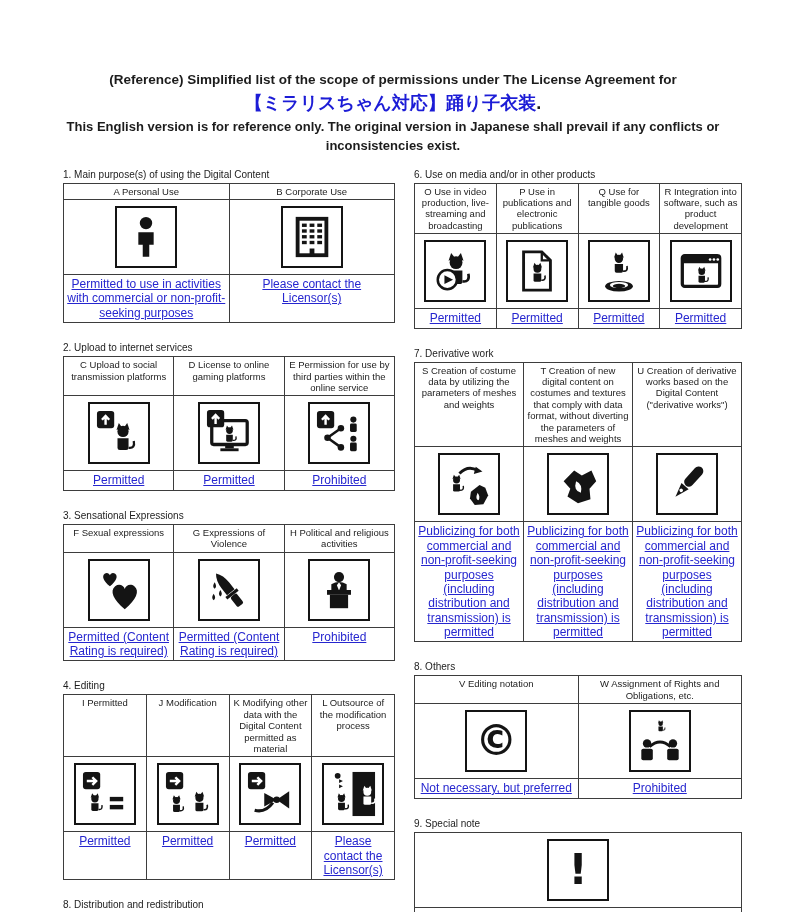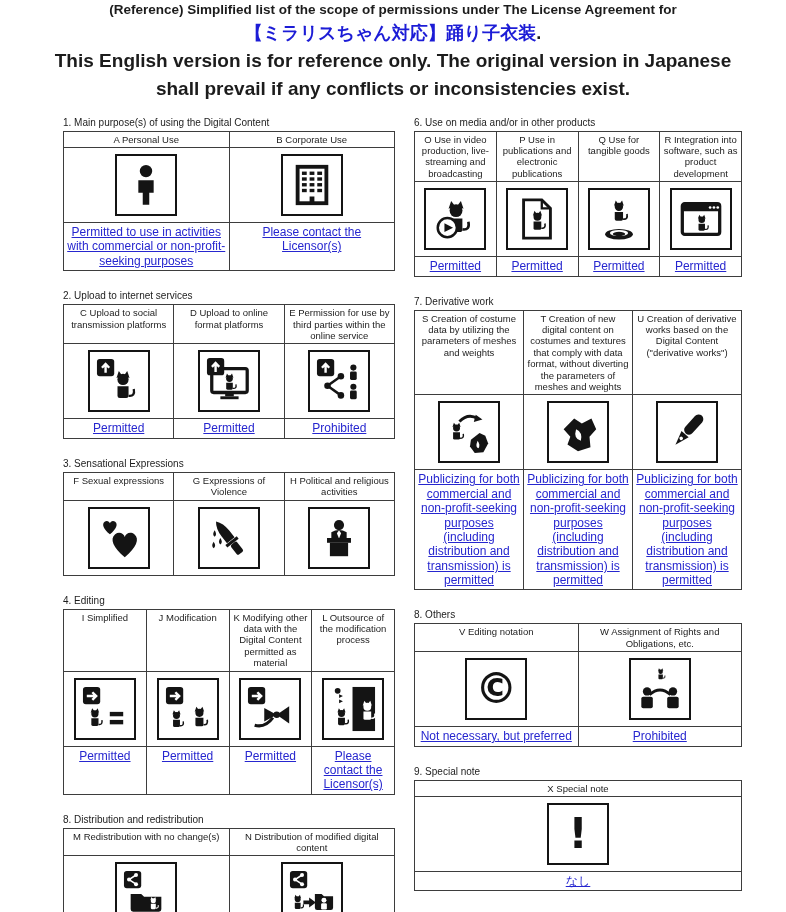--- a/index.html
+++ b/index.html
@@ -1,24 +1,24 @@
 <!DOCTYPE html>
 <html><head>
 <meta charset="utf-8">
 <style>
   html,body{margin:0;padding:0;}
   body{
     width:786px;height:912px;overflow:hidden;background:#ffffff;
     font-family:"Liberation Sans","DejaVu Sans",sans-serif;color:#1c1c1c;
   }
-  .title-block{width:680px;margin:0 auto;text-align:center;font-weight:bold;}
+  .title-block{width:680px;margin:0 auto;padding-top:70px;text-align:center;font-weight:bold;}
   .title-line1{font-size:13.5px;line-height:1.45;}
   .title-line2{font-size:18px;line-height:1.45;color:#1c1cd6;}
   .title-line2 .period{color:#1c1c1c;}
-  .title-line3{font-size:19px;line-height:1.5;margin-top:1px;}
+  .title-line3{font-size:13px;line-height:1.5;margin-top:1px;}
   .cols{display:flex;gap:19px;padding-left:63px;margin-top:13px;}
   .col-left{width:332px;flex:none;}
   .col-right{width:328px;flex:none;}
   .section{margin-bottom:19px;}
   .section-label{font-size:10px;margin-bottom:3px;}
   table.lic{width:100%;border-collapse:collapse;table-layout:fixed;}
   table.lic td{border:1.5px solid #3d3d3d;text-align:center;vertical-align:top;
     font-size:9.5px;line-height:1.2;padding:2px 3px;}
   table.lic td.icn{vertical-align:middle;padding:6px 2px;}
   table.lic td.st{color:#2626cf;text-decoration:underline;font-size:12px;cursor:pointer;}
@@ -85,21 +85,21 @@
     </tbody>
         </table>
   </div>
 
   <div class="section">
     <div class="section-label">2. Upload to internet services</div>
     <table class="lic">
       <tbody>
             <tr>
         <td class="hdr">C Upload to social transmission platforms</td>
-        <td class="hdr">D Upload to online format platforms</td>
+        <td class="hdr">D License to online gaming platforms</td>
         <td class="hdr">E Permission for use by third parties within the online service</td>
       </tr>
       <tr>
         <td class="icn">
           <div class="ibox">
             <svg viewBox="0 0 48 48">
                     <g>
                       <rect x="1" y="1" width="18" height="18" rx="3"></rect>
                       <path d="M10 15.5V7M6.2 10.2 10 6.2l3.8 4" fill="none" stroke="#fff" stroke-width="2.5"></path>
                     </g>
@@ -198,30 +198,35 @@
             <svg viewBox="0 0 48 48">
                     <circle cx="24" cy="10.5" r="5.3"></circle>
                     <path d="M16 18q8-4.5 16 0v6H16z"></path>
                     <path d="M24 16l2.2 3-2.2 5.5L21.8 19z" fill="#fff"></path>
                     <rect x="11.5" y="24" width="25" height="5"></rect>
                     <rect x="14.5" y="29" width="19" height="14"></rect>
                   </svg>
           </div>
         </td>
       </tr>
+      <tr>
+        <td class="st">Permitted (Content Rating is required)</td>
+        <td class="st">Permitted (Content Rating is required)</td>
+        <td class="st">Prohibited</td>
+      </tr>
     </tbody>
         </table>
   </div>
 
   <div class="section">
     <div class="section-label">4. Editing</div>
     <table class="lic">
       <tbody>
             <tr>
-        <td class="hdr">I Simplified</td>
+        <td class="hdr">I Permitted</td>
         <td class="hdr">J Modification</td>
         <td class="hdr">K Modifying other data with the Digital Content permitted as material</td>
         <td class="hdr">L Outsource of the modification process</td>
       </tr>
       <tr>
         <td class="icn">
           <div class="ibox">
             <svg viewBox="0 0 48 48">
                     <g>
                       <rect x="1" y="1" width="18" height="18" rx="3"></rect>
@@ -562,23 +567,20 @@
         <td class="st">Prohibited</td>
       </tr>
     </tbody>
         </table>
   </div>
 
   <div class="section">
     <div class="section-label">9. Special note</div>
     <table class="lic">
       <tbody>
-            <tr>
-        <td class="hdr">X Special note</td>
-      </tr>
       <tr>
         <td class="icn">
           <div class="ibox">
             <div class="glyph">!</div>
           </div>
         </td>
       </tr>
       <tr>
         <td class="st">なし</td>
       </tr>

